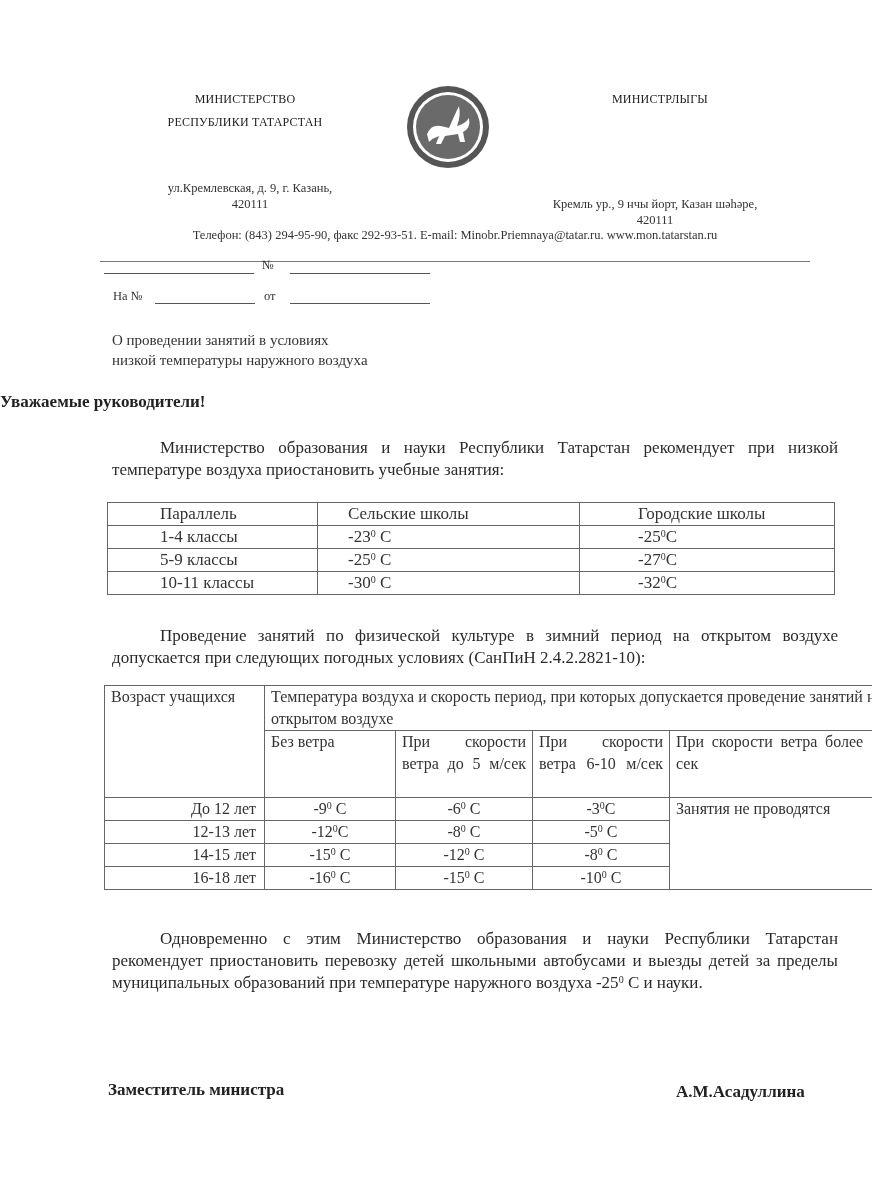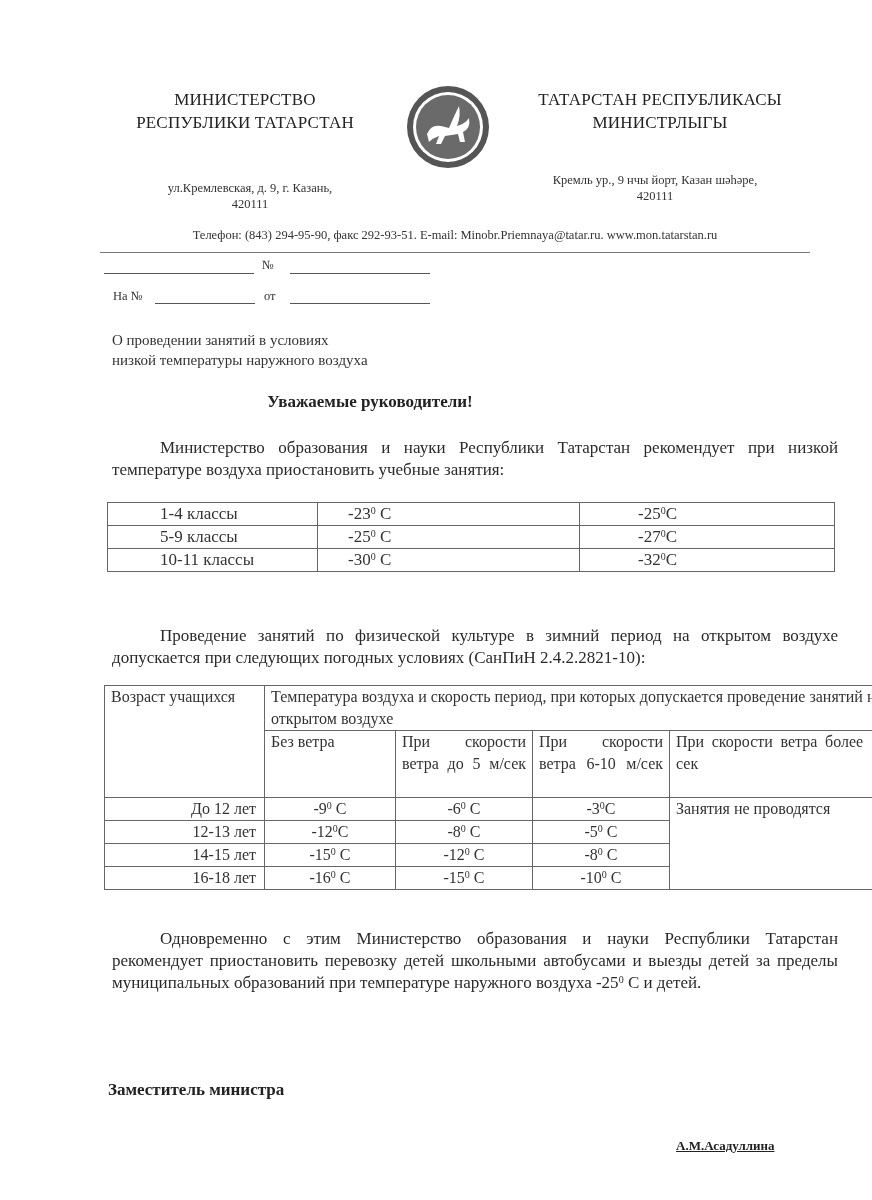--- a/index.html
+++ b/index.html
@@ -1,70 +1,69 @@
 <!DOCTYPE html>
 <html><head>
 <meta charset="utf-8">
 <style>
   html, body { margin: 0; padding: 0; }
   body {
     width: 872px; height: 1200px; background: #ffffff; position: relative; overflow: hidden;
     font-family: "Liberation Serif", serif; color: #2a2a2a;
   }
   .abs { position: absolute; }
-  .hdr-title { font-size: 17px; line-height: 23px; text-align: center; letter-spacing: 0.2px; color: #222; }
+  .hdr-title { font-size: 12px; line-height: 23px; text-align: center; letter-spacing: 0.2px; color: #222; }
   .hdr-left { left: 110px; top: 88px; width: 270px; }
   .hdr-right { left: 505px; top: 88px; width: 310px; }
   .addr { font-size: 12.5px; line-height: 16px; text-align: center; color: #333; }
   .addr-left { left: 130px; top: 180px; width: 240px; }
-  .addr-right { left: 510px; top: 172px; width: 290px; }
+  .addr-right { left: 510px; top: 196px; width: 290px; }
   .emblem { left: 405px; top: 84px; width: 86px; height: 86px; }
-  .contact-line { left: 100px; top: 228px; width: 710px; border-bottom: 1px solid #777; font-size: 12.5px; text-align: center; padding-bottom: 9px; color: #333; }
+  .contact-line { left: 100px; top: 228px; width: 710px; border-bottom: 1px solid #777; font-size: 12.5px; text-align: center; padding-bottom: 18px; color: #333; }
   .rule { border-bottom: 1px solid #555; height: 0; }
   .small { font-size: 12.5px; color: #333; }
   .subject { left: 112px; top: 330px; font-size: 15px; line-height: 20px; color: #333; }
-  .greeting { left: 0; width: 740px; top: 392px; text-align: center; font-weight: bold; font-size: 17px; color: #222; }
+  .greeting { left: 0; width: 740px; top: 392px; font-weight: bold; font-size: 17px; color: #222; }
   .para { left: 112px; width: 726px; font-size: 17px; line-height: 22px; text-align: justify; color: #2a2a2a; }
   .para .indent { display: inline-block; width: 48px; }
   table { border-collapse: collapse; font-family: "Liberation Serif", serif; color: #333; }
   td { border: 1px solid #666; padding: 0 6px; vertical-align: top; }
   .t1 { left: 107px; top: 502px; width: 728px; font-size: 17px; }
   .t1 td { height: 22px; line-height: 22px; }
   .t1 td.c0 { width: 210px; padding-left: 52px; box-sizing: border-box; }
   .t1 td.c1 { width: 225px; padding-left: 30px; }
   .t1 td.c2 { padding-left: 58px; }
   .t2 { left: 104px; top: 685px; width: 812px; font-size: 16px; }
   .t2 td { line-height: 22px; }
   .t2 .age { width: 145px; text-align: right; padding-right: 8px; }
   .t2 .val { text-align: center; }
   .t2 .justify { text-align: justify; text-align-last: justify; }
   sup { font-size: 10px; vertical-align: top; position: relative; top: -3px; }
   .sign-left { left: 108px; top: 1080px; font-weight: bold; font-size: 17px; color: #222; }
-  .sign-right { left: 676px; top: 1138px; font-weight: bold; font-size: 13px; color: #222; text-decoration: underline; }
+  .sign-right { left: 676px; top: 1082px; font-weight: bold; font-size: 17px; color: #222; }
 </style>
 </head>
 <body>
 
 <div class="abs hdr-title hdr-left">
   <div>МИНИСТЕРСТВО</div>
   <div>РЕСПУБЛИКИ ТАТАРСТАН</div>
 </div>
 
 <div class="abs emblem">
   <svg width="86" height="86" viewBox="0 0 86 86">
     <circle cx="43" cy="43" r="41" fill="#555"></circle>
     <circle cx="43" cy="43" r="35" fill="#fff"></circle>
     <circle cx="43" cy="43" r="32" fill="#6a6a6a"></circle>
     <path d="M22 50 Q26 40 36 42 L44 44 Q50 30 54 22 Q56 32 52 42 Q60 40 64 34 Q66 44 58 48 L60 58 L55 58 L53 50 L40 52 L36 60 L31 60 L34 52 Q28 54 24 58 Z" fill="#fff"></path>
     <circle cx="43" cy="5" r="2" fill="#555"></circle>
   </svg>
 </div>
 
 <div class="abs hdr-title hdr-right">
-  <div>ТАТАРСТАН РЕСПУБЛИКАСЫ</div>
   <div>МИНИСТРЛЫГЫ</div>
 </div>
 
 <div class="abs addr addr-left">
   <div>ул.Кремлевская, д. 9, г. Казань,</div>
   <div>420111</div>
 </div>
 <div class="abs addr addr-right">
   <div>Кремль ур., 9 нчы йорт, Казан шәһәре,</div>
   <div>420111</div>
@@ -87,20 +86,25 @@
 </div>
 
 <div class="abs greeting">Уважаемые руководители!</div>
 
 <div class="abs para" style="top:437px;">
   <span class="indent"></span><span>Министерство образования и науки Республики Татарстан рекомендует при низкой температуре воздуха приостановить учебные занятия:</span>
 </div>
 
 <table class="abs t1">
   <tbody>
+      <tr>
+    <td class="c0">Параллель</td>
+    <td class="c1">Сельские школы</td>
+    <td class="c2">Городские школы</td>
+  </tr>
   <tr>
     <td class="c0">1-4 классы</td>
     <td class="c1"><span>-23</span><sup>0</sup>&nbsp;<span>C</span></td>
     <td class="c2"><span>-25</span><sup>0</sup><span>C</span></td>
   </tr>
   <tr>
     <td class="c0">5-9 классы</td>
     <td class="c1"><span>-25</span><sup>0</sup>&nbsp;<span>C</span></td>
     <td class="c2"><span>-27</span><sup>0</sup><span>C</span></td>
   </tr>
@@ -150,17 +154,17 @@
   <tr>
     <td class="age">16-18 лет</td>
     <td class="val"><span>-16</span><sup>0</sup> <span>C</span></td>
     <td class="val"><span>-15</span><sup>0</sup> <span>C</span></td>
     <td class="val"><span>-10</span><sup>0</sup> <span>C</span></td>
   </tr>
 </tbody>
   </table>
 
 <div class="abs para" style="top:928px;">
-  <span class="indent"></span><span>Одновременно с этим Министерство образования и науки Республики Татарстан рекомендует приостановить перевозку детей школьными автобусами и выезды детей за пределы муниципальных образований при температуре наружного воздуха -25</span><sup>0</sup><span> С и детей.</span>
+  <span class="indent"></span><span>Одновременно с этим Министерство образования и науки Республики Татарстан рекомендует приостановить перевозку детей школьными автобусами и выезды детей за пределы муниципальных образований при температуре наружного воздуха -25</span><sup>0</sup><span> С и науки.</span>
 </div>
 
 <div class="abs sign-left">Заместитель министра</div>
 <div class="abs sign-right">А.М.Асадуллина</div>
 
 </body></html>

